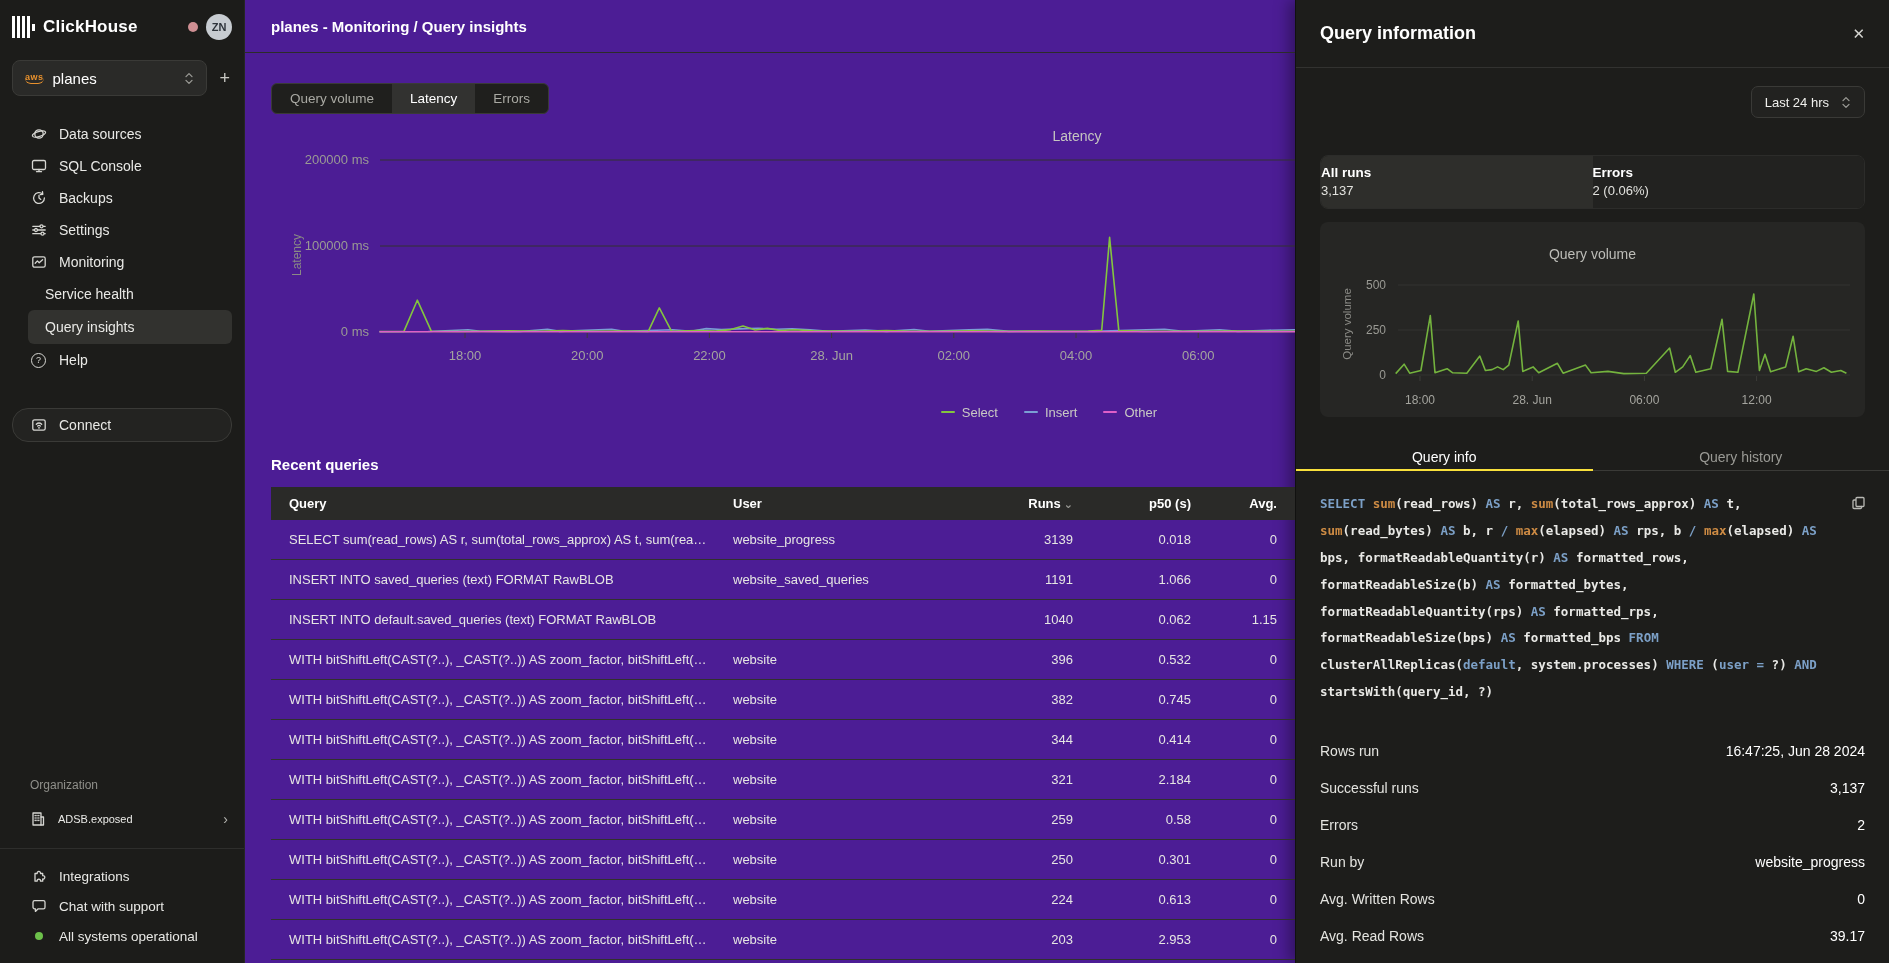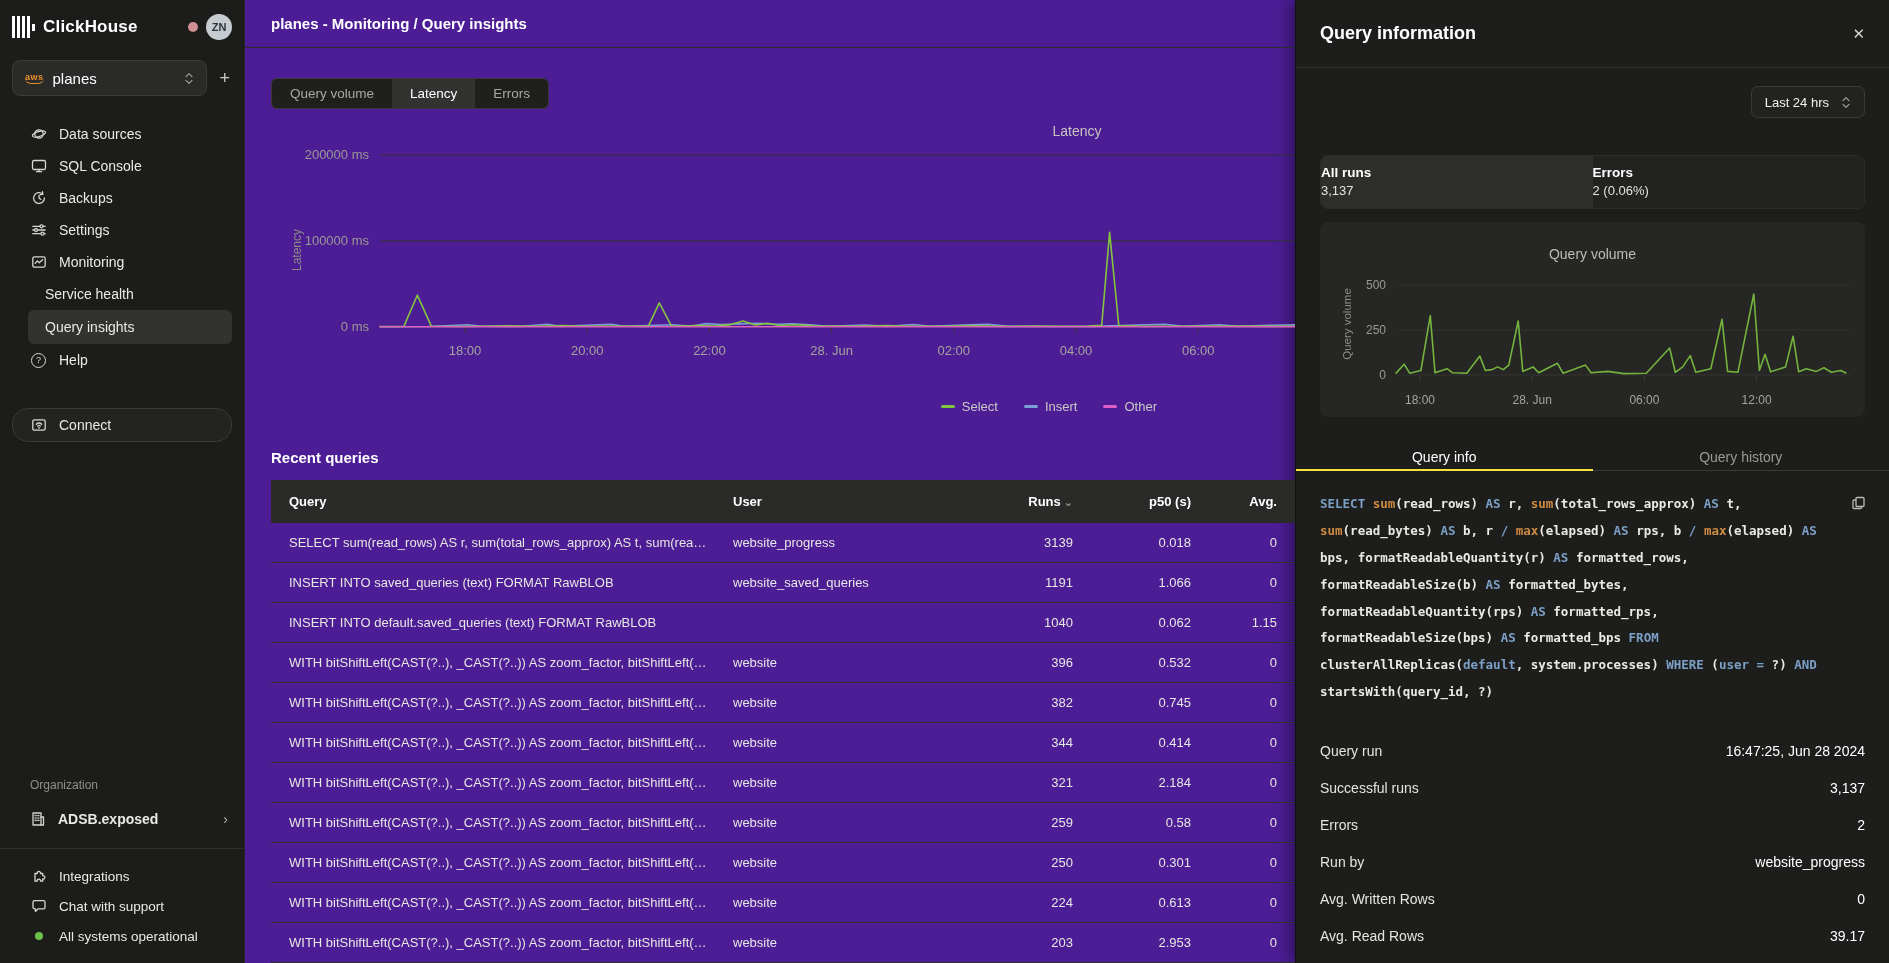--- a/index.html
+++ b/index.html
@@ -24,21 +24,21 @@
   .nav { margin-top:22px; }
   .nav-item { height:32px; display:flex; align-items:center; gap:12px; padding:0 12px 0 30px; color:#e9e9e6; font-size:14px; cursor:pointer; }
   .nav-item .nav-icon { width:17px; display:flex; justify-content:center; color:#d6d6d2; }
   .nav-item.sub { padding-left:45px; }
   .nav-item.active { background:#32322f; border-radius:6px; margin:0 12px 0 28px; padding-left:17px; height:34px; }
   .help-circle { width:15px; height:15px; border:1.3px solid #d6d6d2; border-radius:50%; font-size:9px; display:flex; align-items:center; justify-content:center; color:#d6d6d2; }
   .connect-btn { margin:32px 12px 0 12px; height:34px; border:1px solid #3a3a37; border-radius:16px; background:#232321; display:flex; align-items:center; gap:12px; padding:0 18px; cursor:pointer; font-size:14px; }
   .side-spacer { flex:1; }
   .org-label { padding:0 12px 10px 30px; font-size:12px; color:#8f8f8a; }
   .org-row { height:34px; display:flex; align-items:center; gap:12px; padding:0 16px 0 30px; cursor:pointer; margin-bottom:12px; }
-  .org-name { flex:1; font-size:14px; color:#e9e9e6;font-weight:bold; }
+  .org-name { flex:1; font-size:11px; color:#e9e9e6; }
   .org-chev { color:#b5b5b0; font-size:14px; }
   .side-divider { border-top:1px solid #2e2e2c; }
   .side-footer { padding:12px 0 12px 0; }
   .foot-item { height:30px; display:flex; align-items:center; gap:12px; padding:0 12px 0 30px; font-size:13.5px; cursor:pointer; }
   .foot-item .nav-icon { width:17px; display:flex; justify-content:center; color:#d6d6d2; }
   .status-dot { width:8px; height:8px; border-radius:50%; background:#6cc04a; }
 
   
   .main { flex:1; min-width:0; display:flex; flex-direction:column; position:relative; overflow:hidden; }
   .main-header { height:53px; border-bottom:1px solid #2c2c2a; display:flex; align-items:center; padding:0 26px; }
@@ -51,21 +51,21 @@
   .chart-wrap { position:relative; height:278px; margin-top:6px; }
   .chart-title { position:absolute; top:8px; left:752px; width:160px; text-align:center; color:#c5c5c0; font-size:14px; }
   .chart-ylabel { position:absolute; left:-8px; top:128px; transform:rotate(-90deg); transform-origin:center; color:#8a8a85; font-size:12px; width:120px; text-align:center; }
   .legend-row { display:flex; justify-content:flex-end; padding-right:138px; gap:26px; align-items:center; height:28px; }
   .legend-item { display:flex; align-items:center; gap:7px; font-size:13px; color:#c9c9c4; }
   .legend-swatch { width:14px; height:2.6px; border-radius:2px; }
 
   .rq-heading { margin:30px 0 0 26px; font-size:15px; font-weight:700; color:#fff; }
   .rq-table { margin:14px 0 0 26px; }
   .thead,.trow { display:grid; grid-template-columns:1fr 248px 92px 118px 86px; align-items:center; padding:0 18px; }
-  .thead { height:43px; background:#2a2a28; font-size:13px; font-weight:700; color:#fff; }
+  .thead { height:33px; background:#2a2a28; font-size:13px; font-weight:700; color:#fff; }
   .trow { height:40px; border-bottom:1px solid #31312e; font-size:13px; color:#e6e6e3; cursor:pointer; }
   .tcell.num,.th.num { text-align:right; }
   .tcell.query { white-space:nowrap; overflow:hidden; text-overflow:ellipsis; padding-right:20px; }
   .sort-caret { color:#9a9a95; font-size:11px; margin-left:3px; }
 
   
   .panel { width:594px; flex:0 0 594px; background:#1d1d1b; border-left:1px solid #111110; box-shadow:-6px 0 14px rgba(0,0,0,.35); display:flex; flex-direction:column; overflow:hidden; }
   .panel-header { height:68px; border-bottom:1px solid #323230; display:flex; align-items:center; padding:0 24px; }
   .panel-title { font-size:18px; font-weight:700; color:#fff; }
   .panel-close { margin-left:auto; color:#d4d4d0; font-size:15px; cursor:pointer; }
@@ -448,21 +448,21 @@
       <div class="code-block">
         <span id="sql-code"><span class="tok-kw">SELECT </span><span class="tok-fn">sum</span><span class="tok-pl">(read_rows) </span><span class="tok-kw">AS</span><span class="tok-pl"> r, </span><span class="tok-fn">sum</span><span class="tok-pl">(total_rows_approx) </span><span class="tok-kw">AS</span><span class="tok-pl"> t, </span><span class="tok-fn">sum</span><span class="tok-pl">(read_bytes) </span><span class="tok-kw">AS</span><span class="tok-pl"> b, r </span><span class="tok-kw">/</span><span class="tok-pl"> </span><span class="tok-fn">max</span><span class="tok-pl">(elapsed) </span><span class="tok-kw">AS</span><span class="tok-pl"> rps, b </span><span class="tok-kw">/</span><span class="tok-pl"> </span><span class="tok-fn">max</span><span class="tok-pl">(elapsed) </span><span class="tok-kw">AS</span><span class="tok-pl"> bps, formatReadableQuantity(r) </span><span class="tok-kw">AS</span><span class="tok-pl"> formatted_rows, formatReadableSize(b) </span><span class="tok-kw">AS</span><span class="tok-pl"> formatted_bytes, formatReadableQuantity(rps) </span><span class="tok-kw">AS</span><span class="tok-pl"> formatted_rps, formatReadableSize(bps) </span><span class="tok-kw">AS</span><span class="tok-pl"> formatted_bps </span><span class="tok-kw">FROM</span><span class="tok-pl"> clusterAllReplicas(</span><span class="tok-kw">default</span><span class="tok-pl">, system.processes) </span><span class="tok-kw">WHERE</span><span class="tok-pl"> (</span><span class="tok-kw">user</span><span class="tok-pl"> </span><span class="tok-kw">=</span><span class="tok-pl"> ?) </span><span class="tok-kw">AND</span><span class="tok-pl"> startsWith(query_id, ?)</span></span>
         <span class="copy-icon"><svg width="13" height="14" viewBox="0 0 13 14" class="icon-svg" style="stroke:#b9b9b4">
               <rect x="4" y="1.5" width="8" height="9" rx="1"></rect>
               <path d="M9.5 10.5 v1 a1 1 0 0 1 -1 1 H2 a1 1 0 0 1 -1 -1 V5 a1 1 0 0 1 1 -1 h1.5"></path>
             </svg></span>
       </div>
 
       <div class="stats" id="stats-list">
   <div class="stat-row">
-    <span class="stat-label">Query run</span>
+    <span class="stat-label">Rows run</span>
     <span class="stat-value">16:47:25, Jun 28 2024</span>
   </div>
 
   <div class="stat-row">
     <span class="stat-label">Successful runs</span>
     <span class="stat-value">3,137</span>
   </div>
 
   <div class="stat-row">
     <span class="stat-label">Errors</span>

